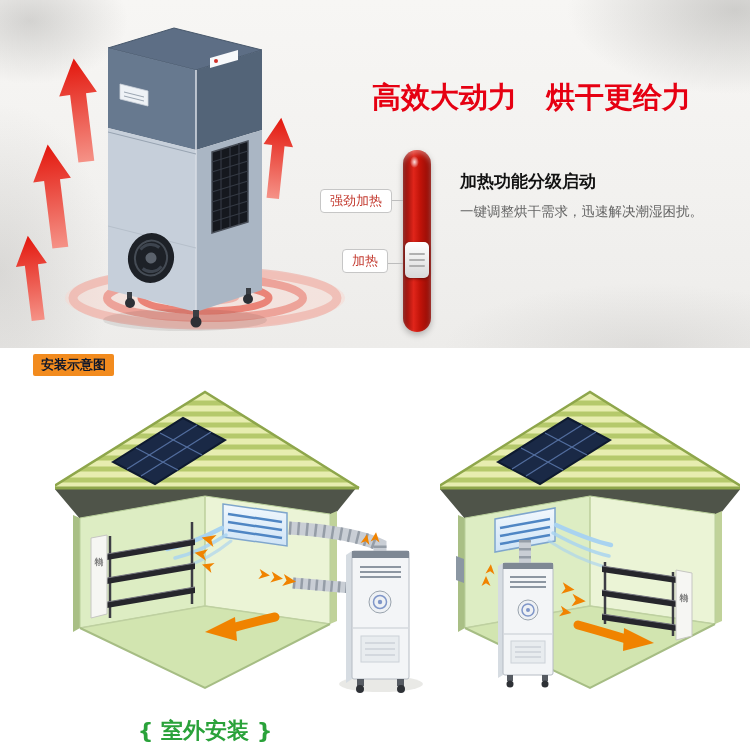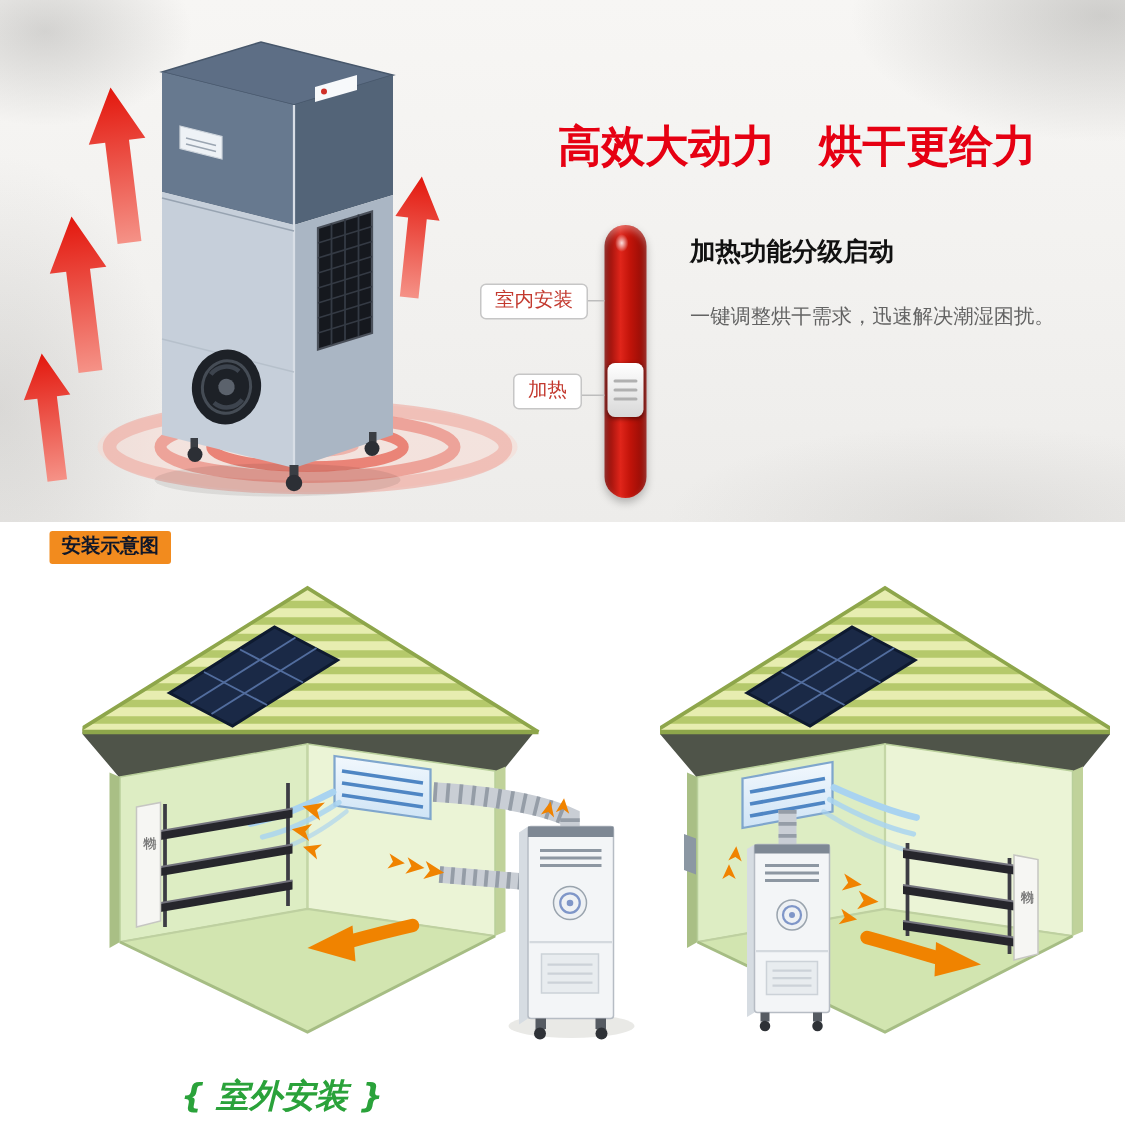--- a/index.html
+++ b/index.html
@@ -49,37 +49,37 @@
   .callout {
     position:absolute; background:#fff; border:1px solid #c6c6c6; border-radius:4px;
     color:#c3392e; font-size:13px; line-height:22px; padding:0 9px; white-space:nowrap;
   }
   .callout-strong { left:320px; top:189px; }
   .callout-normal { left:342px; top:249px; }
   .callout-line { position:absolute; height:1px; background:#bdbdbd; }
   .line-strong { left:392px; top:200px; width:11px; }
   .line-normal { left:388px; top:263px; width:15px; }
 
-  .feature-title { position:absolute; left:460px; top:156px; font-size:17px; font-weight:bold; color:#111; }
+  .feature-title { position:absolute; left:460px; top:170px; font-size:17px; font-weight:bold; color:#111; }
   .feature-text  { position:absolute; left:460px; top:201px; font-size:13.5px; color:#636363; line-height:21px; }
 
   
   .install { position:absolute; left:0; top:348px; width:750px; height:402px; background:#fff; }
   .install-tag {
     position:absolute; left:33px; top:6px; background:#f28b1e; color:#0f172a;
     font-size:13px; line-height:22px; padding:0 8px; border-radius:2px; font-weight:bold;
   }
   .house { position:absolute; top:30px; }
   .house-left  { left:55px;  width:390px; height:340px; }
   .house-right { left:440px; width:300px; height:340px; }
   .caption {
     position:absolute; top:368px; width:220px; text-align:center;
     font-size:22px; font-weight:bold; color:#2aa23a; white-space:nowrap;
   }
-  .caption-outdoor { left:78px;font-style:italic; }
+  .caption-outdoor { left:95px; }
   .caption-indoor  { left:480px; }
 </style>
 </head>
 <body>
 
 <svg width="0" height="0" style="position:absolute" aria-hidden="true">
   <defs>
     <clipPath id="roofClip">
         <polygon points="150,14 -4,110 304,110"></polygon>
       </clipPath>
@@ -198,21 +198,21 @@
     <h1 class="headline">高效大动力　烘干更给力</h1>
 
     <div class="slider-track">
       <div class="slider-knob">
         <span></span>
           <span></span>
           <span></span>
       </div>
     </div>
     <div class="callout callout-strong">
-      <span>室内安装</span>
+      <span>强劲加热</span>
     </div>
     <div class="callout callout-normal">
       <span>加热</span>
     </div>
     <div class="callout-line line-strong"></div>
     <div class="callout-line line-normal"></div>
 
     <div class="feature-title">加热功能分级启动</div>
     <div class="feature-text">
       <div>一键调整烘干需求，迅速解决潮湿困扰。</div>

